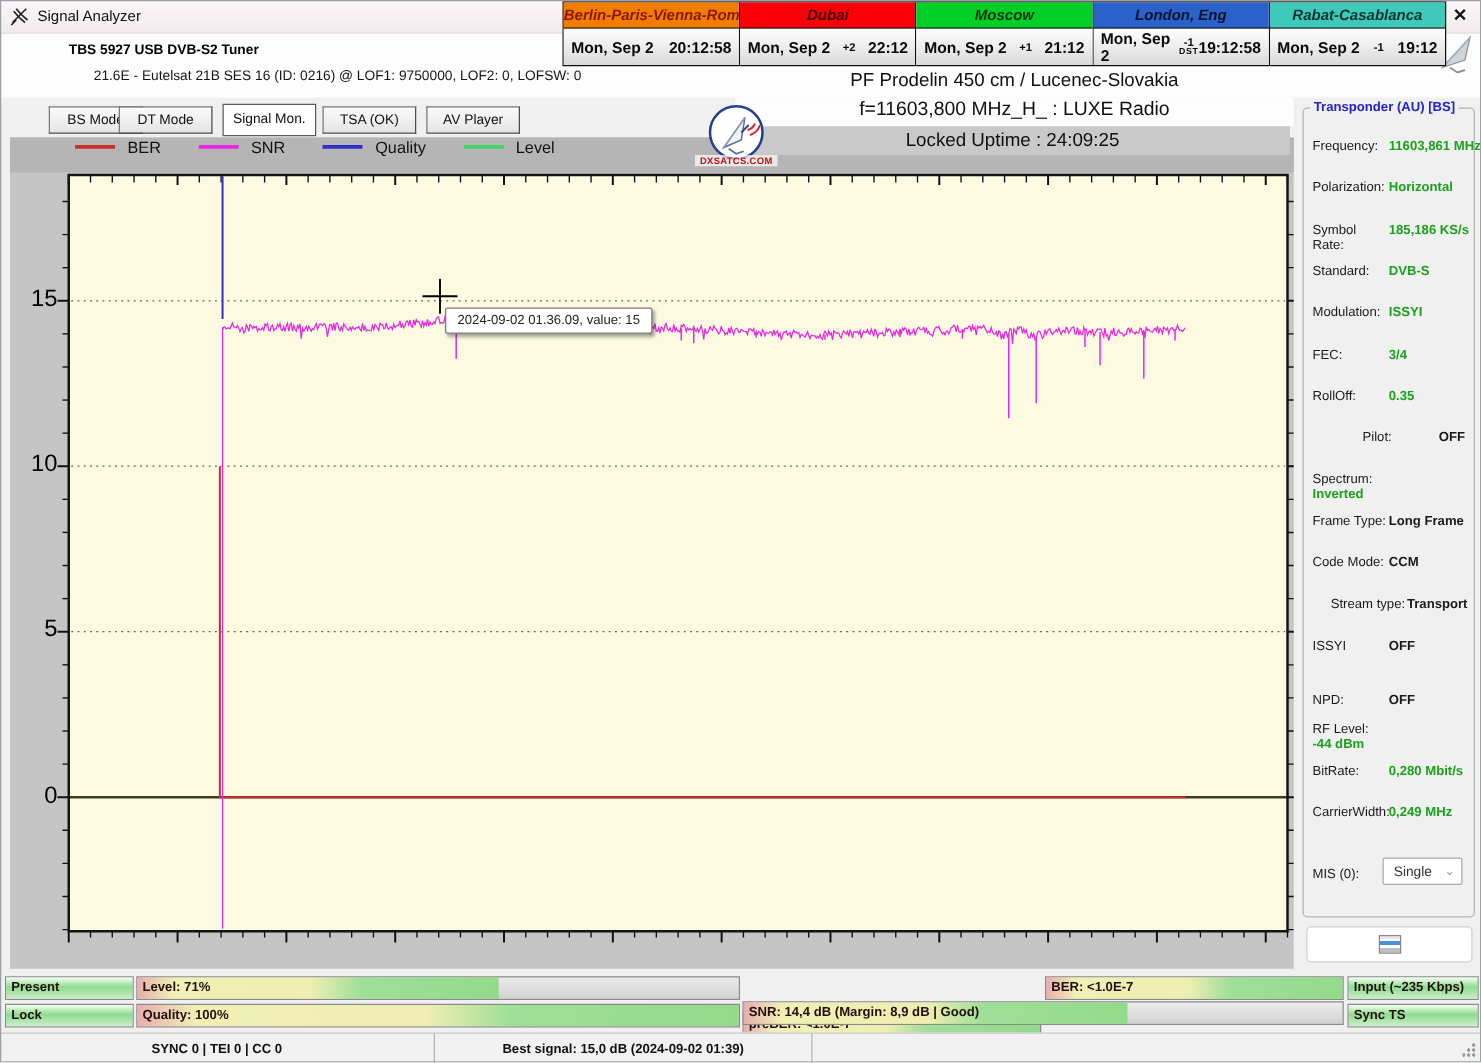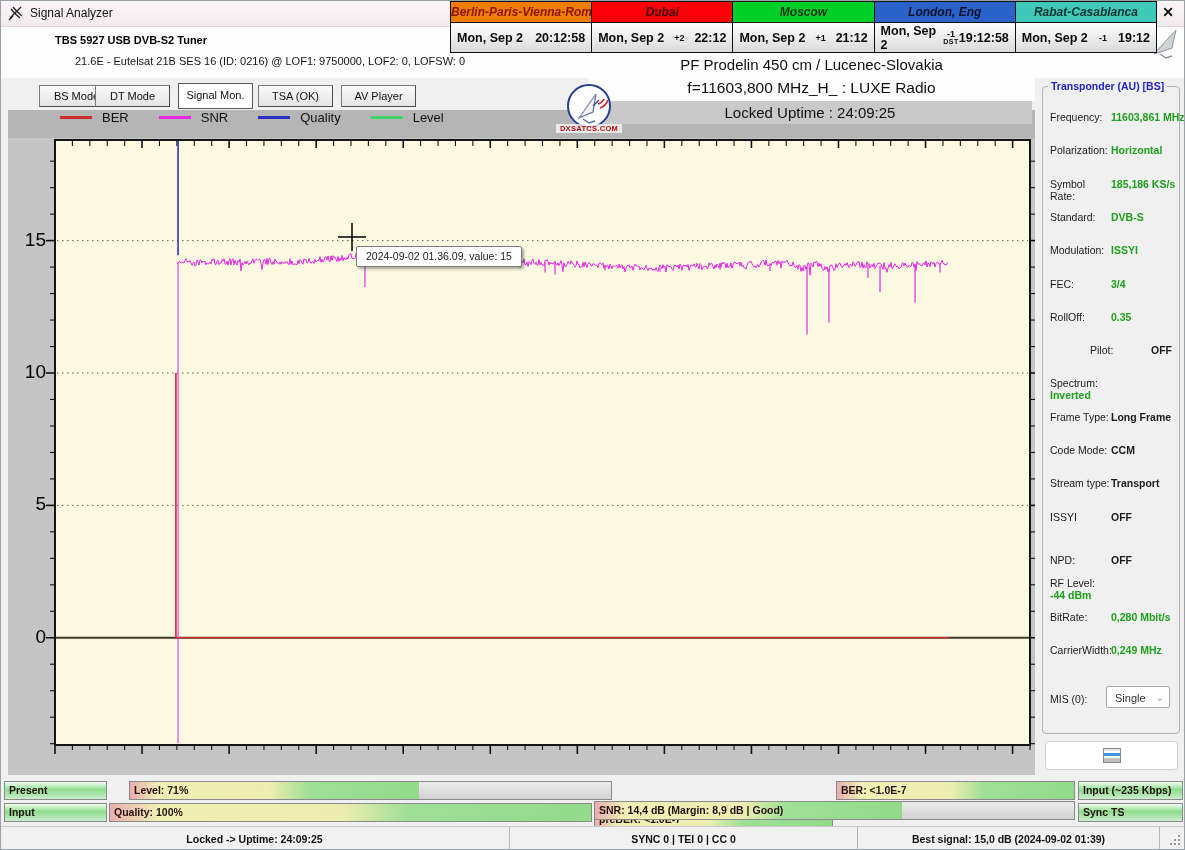--- a/index.html
+++ b/index.html
@@ -463,21 +463,21 @@
         <span class="tp-value green">Inverted</span>
       </div>
       <div class="tp-row" style="top: 323.7px;">
         <span class="tp-label">Frame Type:</span>
         <span class="tp-value">Long Frame</span>
       </div>
       <div class="tp-row" style="top: 357px;">
         <span class="tp-label">Code Mode:</span>
         <span class="tp-value">CCM</span>
       </div>
-      <div class="tp-row" style="top: 390.3px;">
+      <div class="tp-row" style="top: 390.3px; justify-content: flex-end;">
         <span class="tp-label">Stream type:</span>
         <span class="tp-value">Transport</span>
       </div>
       <div class="tp-row" style="top: 423.6px;">
         <span class="tp-label">ISSYI</span>
         <span class="tp-value">OFF</span>
       </div>
       <div class="tp-row" style="top: 467px;">
         <span class="tp-label">NPD:</span>
         <span class="tp-value">OFF</span>
@@ -503,53 +503,52 @@
 </div>
 <div id="save-btn">
   <div id="save-icon"></div>
 </div>
 
 <div id="bars">
     <div class="bar green" style="left: 4px; top: 781px; width: 101px;">
       <div class="fill" style="width: 100%;"></div>
       <div class="bar-label">Present</div>
     </div>
-    <div class="bar" style="left: 109px; top: 781px; width: 481px; margin-left: 20px;">
+    <div class="bar" style="left: 109px; top: 781px; width: 481px;">
       <div class="fill" style="width: 60%;"></div>
       <div class="bar-label">Level: 71%</div>
     </div>
     <div class="bar" style="left: 594px; top: 781px; width: 237px; margin-top: 29px;">
       <div class="fill" style="width: 100%;"></div>
       <div class="bar-label">preBER: &lt;1.0E-7</div>
     </div>
     <div class="bar" style="left: 836px; top: 781px; width: 237px;">
       <div class="fill" style="width: 100%;"></div>
       <div class="bar-label">BER: &lt;1.0E-7</div>
     </div>
     <div class="bar green" style="left: 1078px; top: 781px; width: 103px;">
       <div class="fill" style="width: 100%;"></div>
       <div class="bar-label">Input (~235 Kbps)</div>
     </div>
     <div class="bar green" style="left: 4px; top: 803px; width: 101px;">
       <div class="fill" style="width: 100%;"></div>
-      <div class="bar-label">Input</div>
+      <div class="bar-label">Lock</div>
     </div>
     <div class="bar" style="left: 109px; top: 803px; width: 481px;">
       <div class="fill" style="width: 100%;"></div>
       <div class="bar-label">Quality: 100%</div>
     </div>
     <div class="bar" style="left: 594px; top: 801px; width: 479px;">
       <div class="fill" style="width: 64%;"></div>
       <div class="bar-label">SNR: 14,4 dB (Margin: 8,9 dB | Good)</div>
     </div>
     <div class="bar green" style="left: 1078px; top: 803px; width: 103px;">
       <div class="fill" style="width: 100%;"></div>
       <div class="bar-label">Sync TS</div>
     </div>
   </div>
 
 <div id="statusbar">
-    <div class="sb-sec" style="width: 510px;">Locked -&gt; Uptime: 24:09:25</div>
     <div class="sb-sec" style="width: 348px;">SYNC 0 | TEI 0 | CC 0</div>
     <div class="sb-sec" style="width: 302px;">Best signal: 15,0 dB (2024-09-02 01:39)</div>
   </div>
 <div id="grip"></div>
 <div id="frame"></div>
 
 </body></html>

